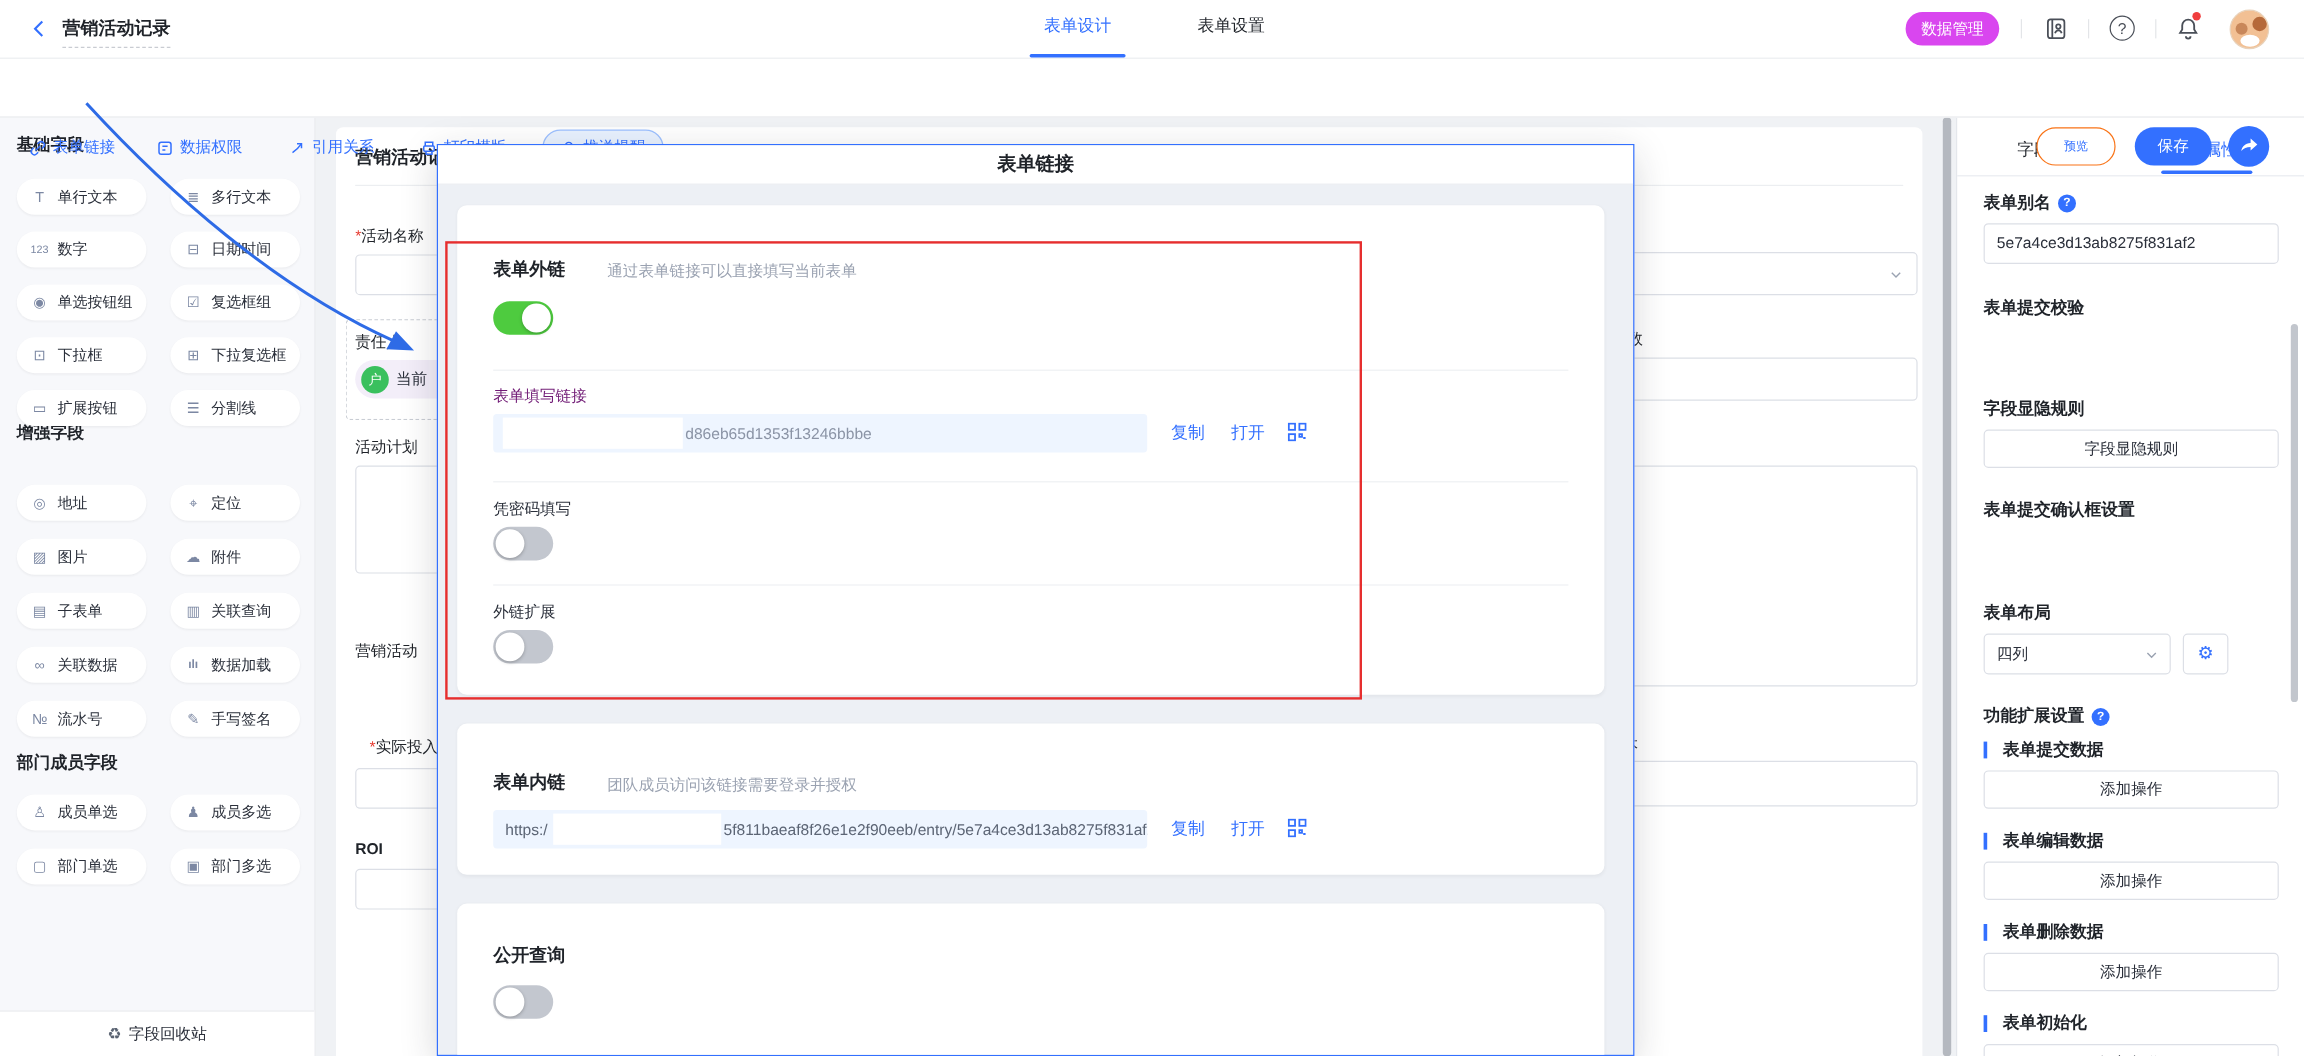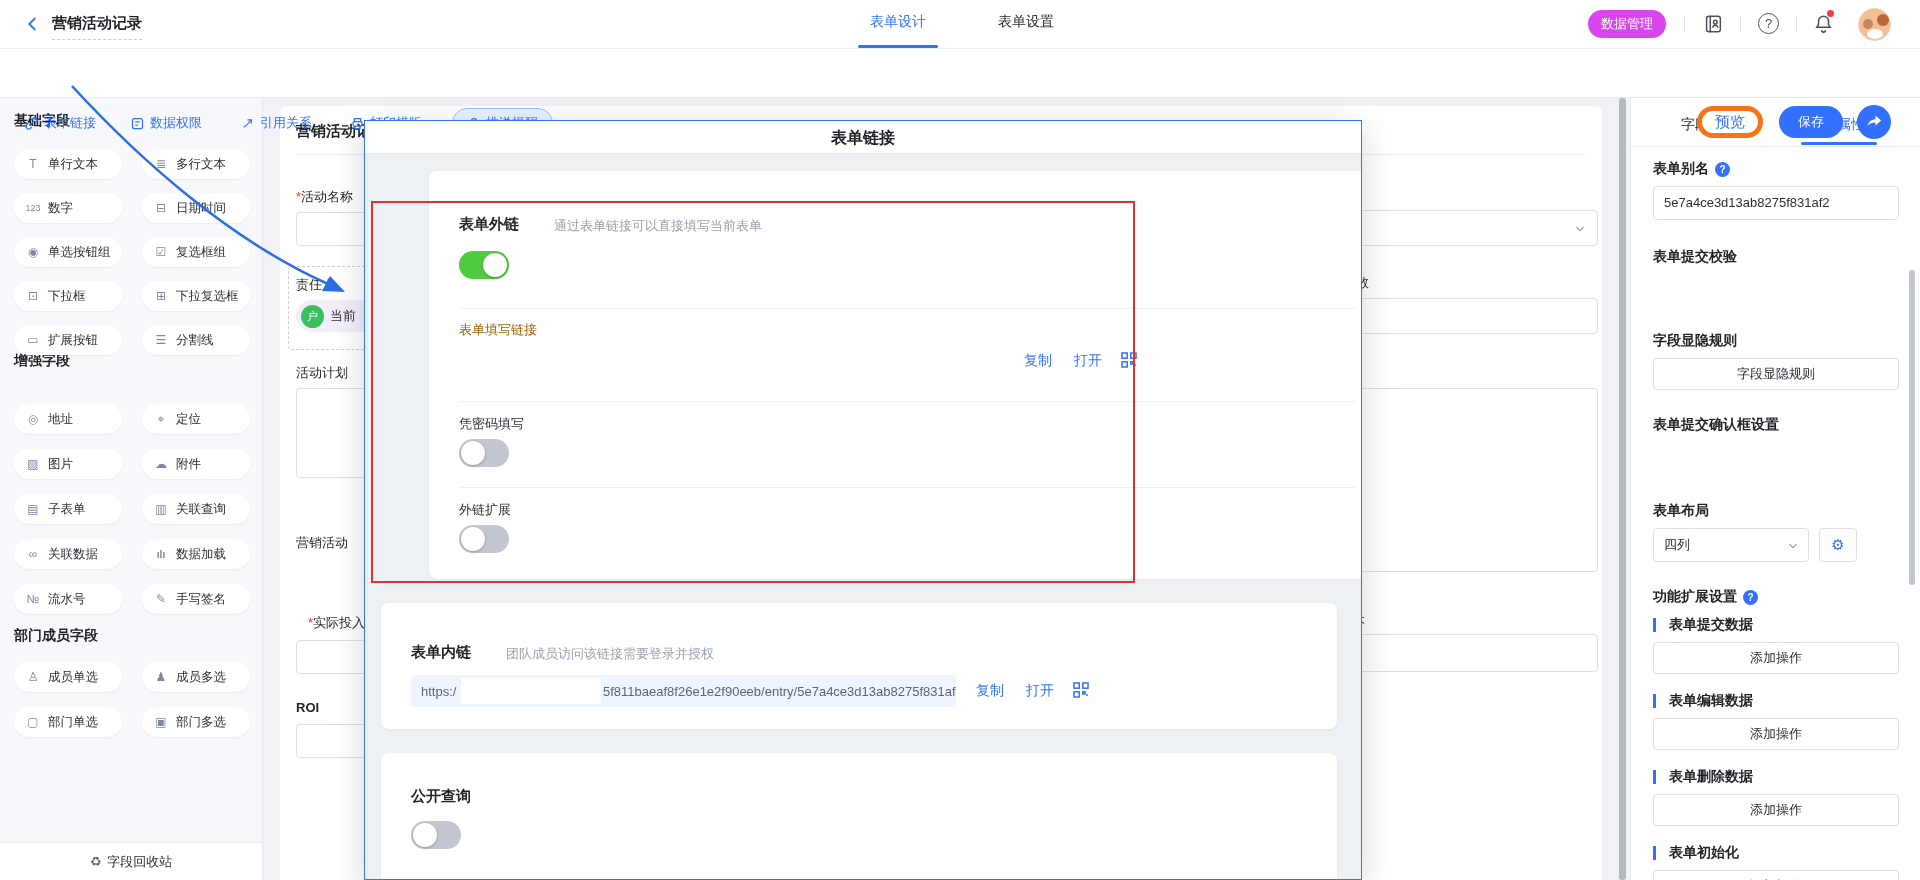--- a/index.html
+++ b/index.html
@@ -112,21 +112,21 @@
         </svg>
       <span>打印模版</span>
     </span>
     <span class="tbitem" style="left:452px;background:#e9f2ff;border:1px solid #9cc0ff;border-radius:15px;padding:0 14px;">
       <svg class="ic" width="14" height="14" viewBox="0 0 24 24" fill="none" stroke="#3370ff" stroke-width="2">
           <path d="M12 4.5a5.2 5.2 0 0 1 5.2 5.2v3.4l1.8 2.9H5l1.8-2.9V9.7A5.2 5.2 0 0 1 12 4.5Z"></path>
           <path d="M10 19a2 2 0 0 0 4 0"></path>
         </svg>
       <span>推送提醒</span>
     </span>
-    <span class="abs" style="left:1697px;top:57px;width:66px;height:32px;border:5px solid #f97316;border-radius:16px;color:#3370ff;font-size:15px;display:flex;align-items:center;justify-content:center;background:#fff;cursor:pointer;">预览</span>
+    <span class="abs" style="left:1697px;top:57px;width:66px;height:32px;border:1px solid #f97316;border-radius:16px;color:#3370ff;font-size:10px;display:flex;align-items:center;justify-content:center;background:#fff;cursor:pointer;">预览</span>
     <span class="abs" style="left:1779px;top:57px;width:64px;height:32px;background:#3370ff;border-radius:16px;color:#fff;font-size:13px;display:flex;align-items:center;justify-content:center;cursor:pointer;">保存</span>
     <span class="abs" style="left:1857px;top:56px;width:34px;height:34px;border-radius:50%;background:#3370ff;cursor:pointer;">
       <svg class="ic" width="34" height="34" viewBox="0 0 34 34">
           <path fill="#fff" d="M18.5 14.2c-4.6.4-7 2.7-7.8 6.6 2-2.4 4.3-3.4 7.8-3.4v3.1l5.6-5-5.6-5v3.7z"></path>
         </svg>
     </span>
   </div>
 
   <div class="abs" style="left:0;top:98px;width:263px;height:782px;background:#f7f8fb;border-right:1px solid #e8eaed;z-index:5;">
     <span class="sgroup" style="left:14px;top:14px;">基础字段</span>
@@ -275,29 +275,33 @@
     <div class="abs input" style="left:900px;top:528px;width:418px;height:38px;"></div>
   </div>
 
   <div class="abs" style="left:1619px;top:98px;width:7px;height:782px;background:#b4b8bf;border-radius:3px;z-index:6;"></div>
 
   <div class="abs" style="left:364px;top:120px;width:998px;height:760px;background:#edf0f5;border:1.5px solid #3370ff;box-shadow:0 8px 30px rgba(31,35,41,.18);z-index:30;overflow:hidden;">
     <div class="abs" style="left:0;top:0;width:100%;height:33px;background:#fff;border-bottom:1px solid #e9ebf0;">
       <div style="text-align:center;font-size:16px;font-weight:bold;color:#1f2329;line-height:33px;">表单链接</div>
     </div>
 
-    <div class="card" style="top:50px;height:408px;margin-left:48px;">
+    <div class="card" style="top:50px;height:408px;">
       <span class="cardlbl" style="top:44px;">表单外链</span>
       <span class="carddesc" style="left:125px;top:46px;">通过表单链接可以直接填写当前表单</span>
       <div class="toggle on" style="left:30px;top:80px;">
           <span class="knob"></span>
         </div>
       <div class="divline" style="top:137px;"></div>
 
-      <span class="abs" style="left:30px;top:150px;font-size:13px;color:#a16207;">表单填写链接</span>
+      <span class="abs" style="left:30px;top:150px;font-size:13px;color:#701a75;">表单填写链接</span>
+      <div class="linkrow" style="top:174px;">
+        <span class="redact" style="left:8px;top:3px;width:150px;height:26px;"></span>
+        <span style="position:absolute;left:160px;font-size:13px;color:#8b94a6;">d86eb65d1353f13246bbbe</span>
+      </div>
       <span class="linkbtn" style="left:595px;top:181px;">复制</span>
       <span class="linkbtn" style="left:645px;top:181px;">打开</span>
       <span class="abs" style="left:692px;top:181px;cursor:pointer;">
         <svg class="ic" width="16" height="16" viewBox="0 0 16 16" fill="none" stroke="#3370ff" stroke-width="1.5">
             <rect x="1" y="1" width="5.2" height="5.2"></rect>
             <rect x="9.8" y="1" width="5.2" height="5.2"></rect>
             <rect x="1" y="9.8" width="5.2" height="5.2"></rect>
             <path d="M9.8 9.8h2.2v2.2H9.8z M13 13h2"></path>
           </svg>
       </span>

